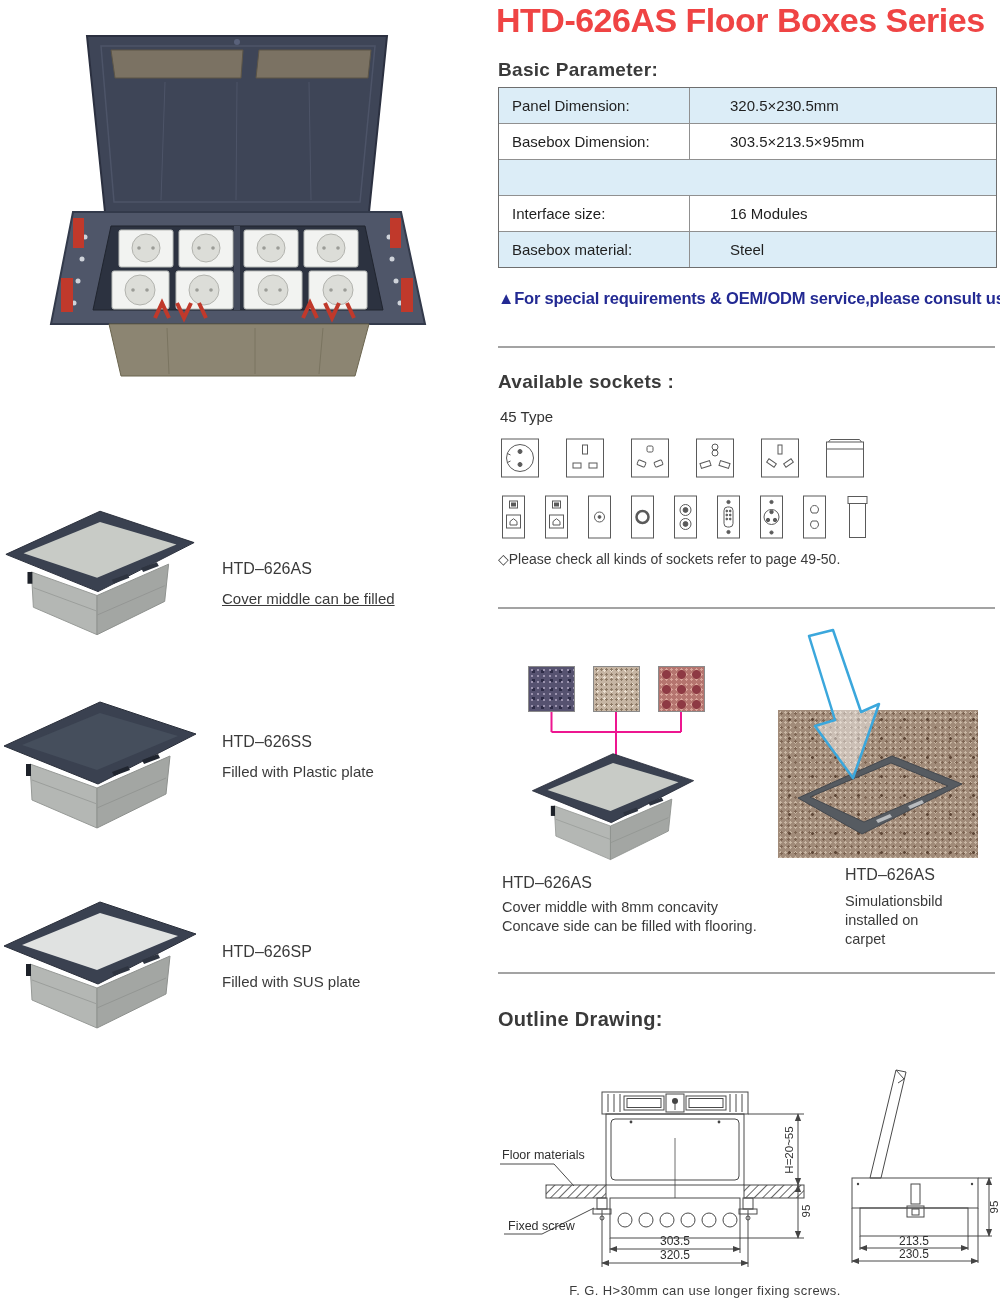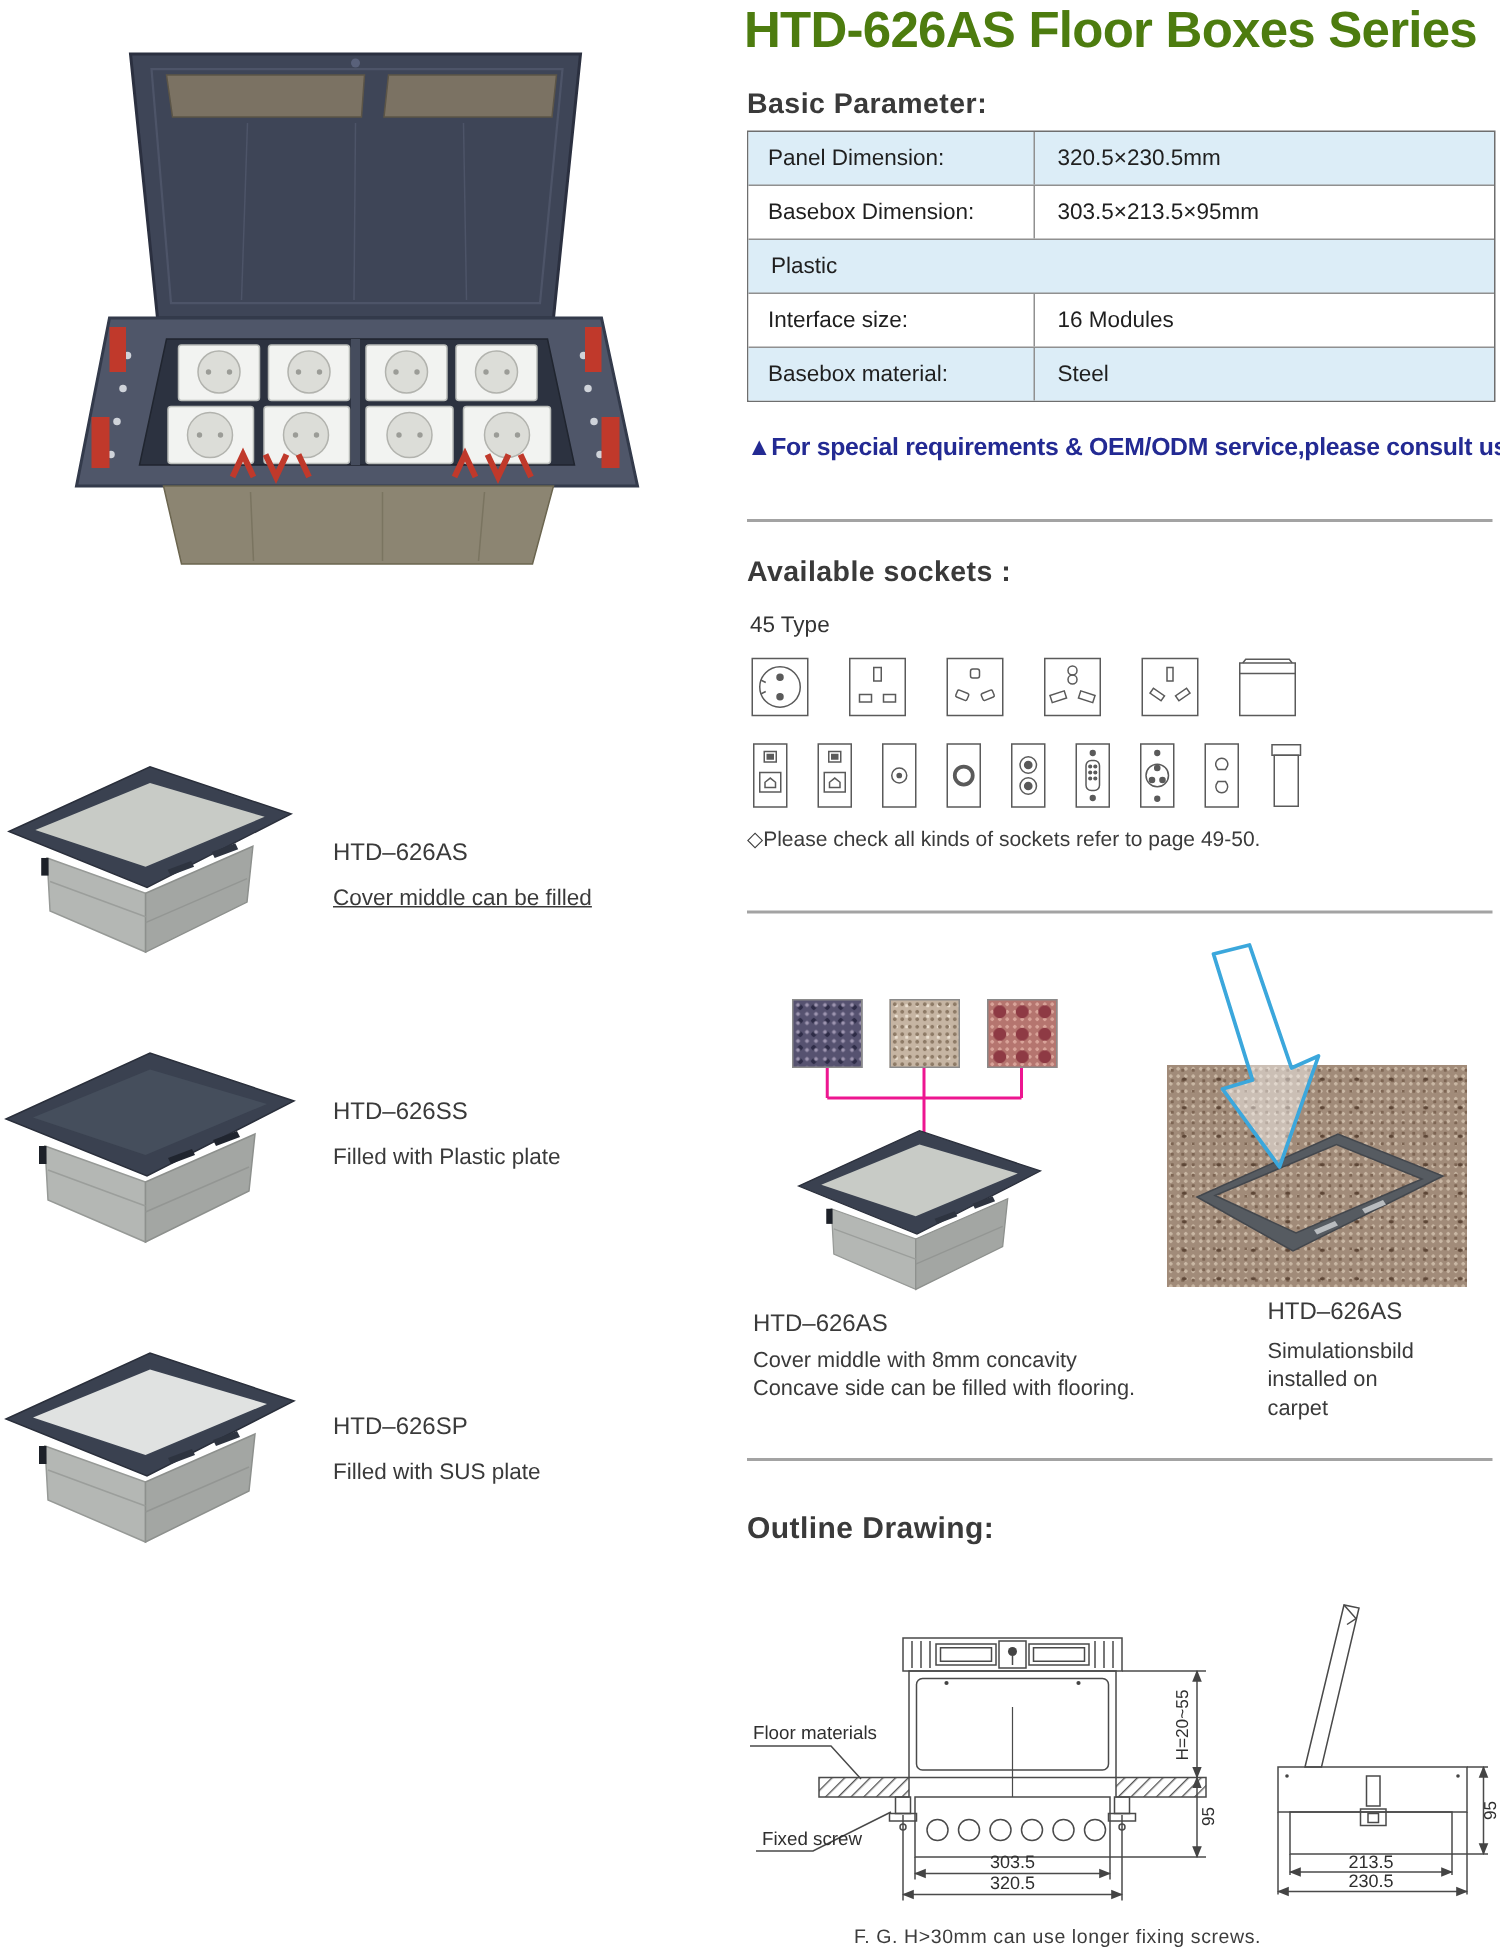--- a/index.html
+++ b/index.html
@@ -1,26 +1,26 @@
 <!DOCTYPE html>
 <html><head>
 <meta charset="utf-8">
 <style>
   html,body{margin:0;padding:0;}
   body{
     width:1000px;height:1305px;position:relative;background:#ffffff;
     font-family:"Liberation Sans",sans-serif;color:#333;overflow:hidden;
   }
   .abs{position:absolute;}
-  .title{font-size:34px;font-weight:bold;color:#4d7c0f;letter-spacing:-0.5px;white-space:nowrap;}
+  .title{font-size:34px;font-weight:bold;color:#ef4444;letter-spacing:-0.5px;white-space:nowrap;}
   .h2{font-size:19px;font-weight:bold;color:#3a3a3a;letter-spacing:0.3px;}
   .notice{font-size:16.5px;font-weight:bold;color:#232a93;letter-spacing:-0.2px;white-space:nowrap;}
   .hr{position:absolute;height:1.5px;background:#a3a3a3;}
   .ptable{position:absolute;left:498px;top:87px;width:497px;border:1px solid #6e6e6e;}
-  .prow{display:flex;height:35px;border-bottom:1px solid #909090;background:#fff;}
+  .prow{display:flex;height:35px;border-bottom:1px solid #909090;background:#fff;gap:25px;}
   .prow:last-child{border-bottom:none;}
   .prow.blue{background:#dcedf7;}
   .plabel{width:177px;border-right:1px solid #909090;display:flex;align-items:center;
     padding-left:13px;font-size:15px;color:#1f1f1f;}
   .pvalue{flex:1;display:flex;align-items:center;padding-left:15px;font-size:15px;color:#1f1f1f;}
   .type45{font-size:15px;color:#333;}
   .sockrow1{position:absolute;left:500px;top:437px;display:flex;gap:25px;}
   .sockrow2{position:absolute;left:501px;top:494px;display:flex;gap:18px;}
   .socknote{font-size:14px;color:#3b3b3b;}
   .model{font-size:16px;color:#3a3a3a;white-space:nowrap;}
@@ -149,21 +149,20 @@
 <div class="ptable">
   <div class="prow blue">
     <div class="plabel">Panel Dimension:</div>
     <div class="pvalue">320.5×230.5mm</div>
   </div>
   <div class="prow">
     <div class="plabel">Basebox Dimension:</div>
     <div class="pvalue">303.5×213.5×95mm</div>
   </div>
   <div class="prow blue">
-    <div class="pvalue">Plastic</div>
   </div>
   <div class="prow">
     <div class="plabel">Interface  size:</div>
     <div class="pvalue">16 Modules</div>
   </div>
   <div class="prow blue">
     <div class="plabel">Basebox material:</div>
     <div class="pvalue">Steel</div>
   </div>
 </div>

